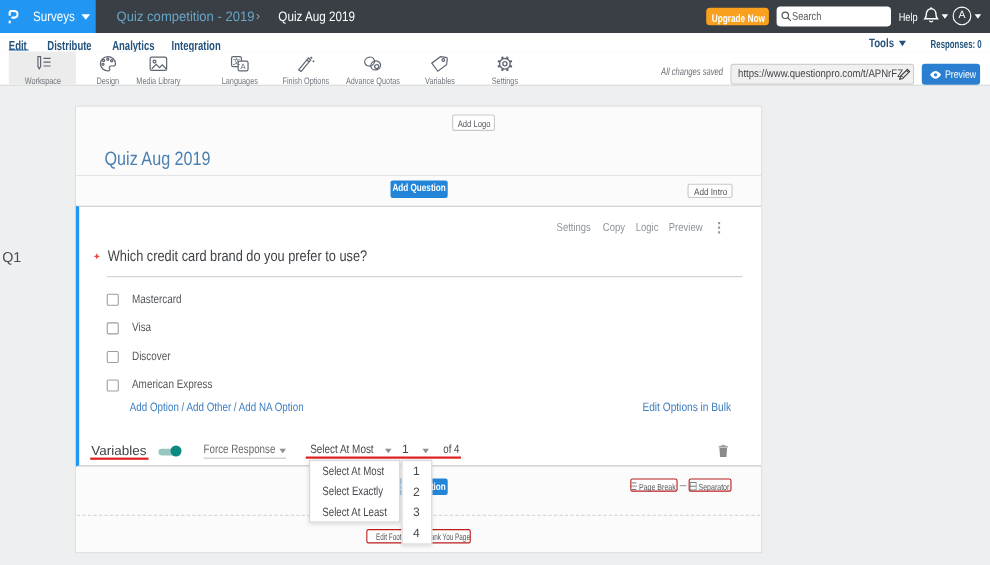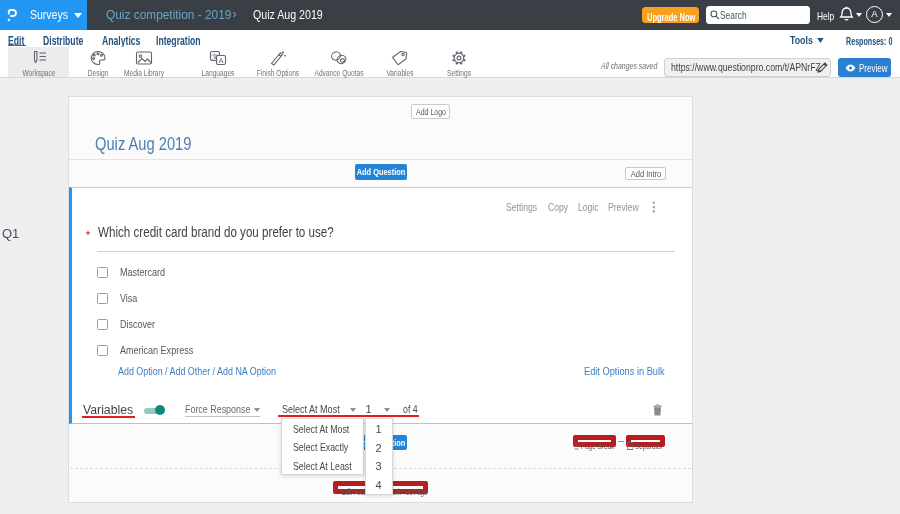--- a/index.html
+++ b/index.html
@@ -82,21 +82,21 @@
 #forcecaret { left:253.5px; top:407.5px; }
 #forceul { left:185px; top:415.6px; width:75px; height:1px; background:#c4c4c4; }
 #sellbl { left:282px; top:403px; font-size:11px; color:#46494d; transform:scaleX(.82); }
 #selcaret { left:349.5px; top:407.5px; }
 #onelbl { left:365.5px; top:403px; font-size:11px; color:#46494d; }
 #onecaret { left:384px; top:407.5px; }
 #of4 { left:403px; top:403px; font-size:11px; color:#46494d; transform:scaleX(.8); }
 #redul { left:278px; top:415.4px; width:141px; height:2px; background:#e02020; }
 
 
-.smbtn { position:absolute; background:#fdfdfd; border:5px solid #b91c1c; border-radius:2px; text-align:center; }
+.smbtn { position:absolute; background:#fdfdfd; border:1px solid #b91c1c; border-radius:2px; text-align:center; }
 .smbtn span { position:absolute; left:50%; top:1.5px; font-size:8px; color:#55585c; transform:translateX(-50%) scaleX(.8); transform-origin:50% 0; white-space:nowrap; }
 #pagebreak { left:572.5px; top:435px; width:43.5px; height:11.5px; }
 #separator { left:625.5px; top:435px; width:39.5px; height:11.5px; }
 #addq2 { left:354.5px; top:434.5px; width:52.5px; height:15px; }
 #addq2 span { top:2px; }
 #dashline { left:70px; top:468px; width:621px; border-top:1px dashed #d9d9d9; }
 #editfooter { left:333px; top:480.5px; width:45.5px; height:13.5px; }
 #thankyou { left:383px; top:480.5px; width:45px; height:13.5px; }
 #editfooter span, #thankyou span { top:1.5px; font-size:8.5px; transform:translateX(-50%) scaleX(.68); }
 

